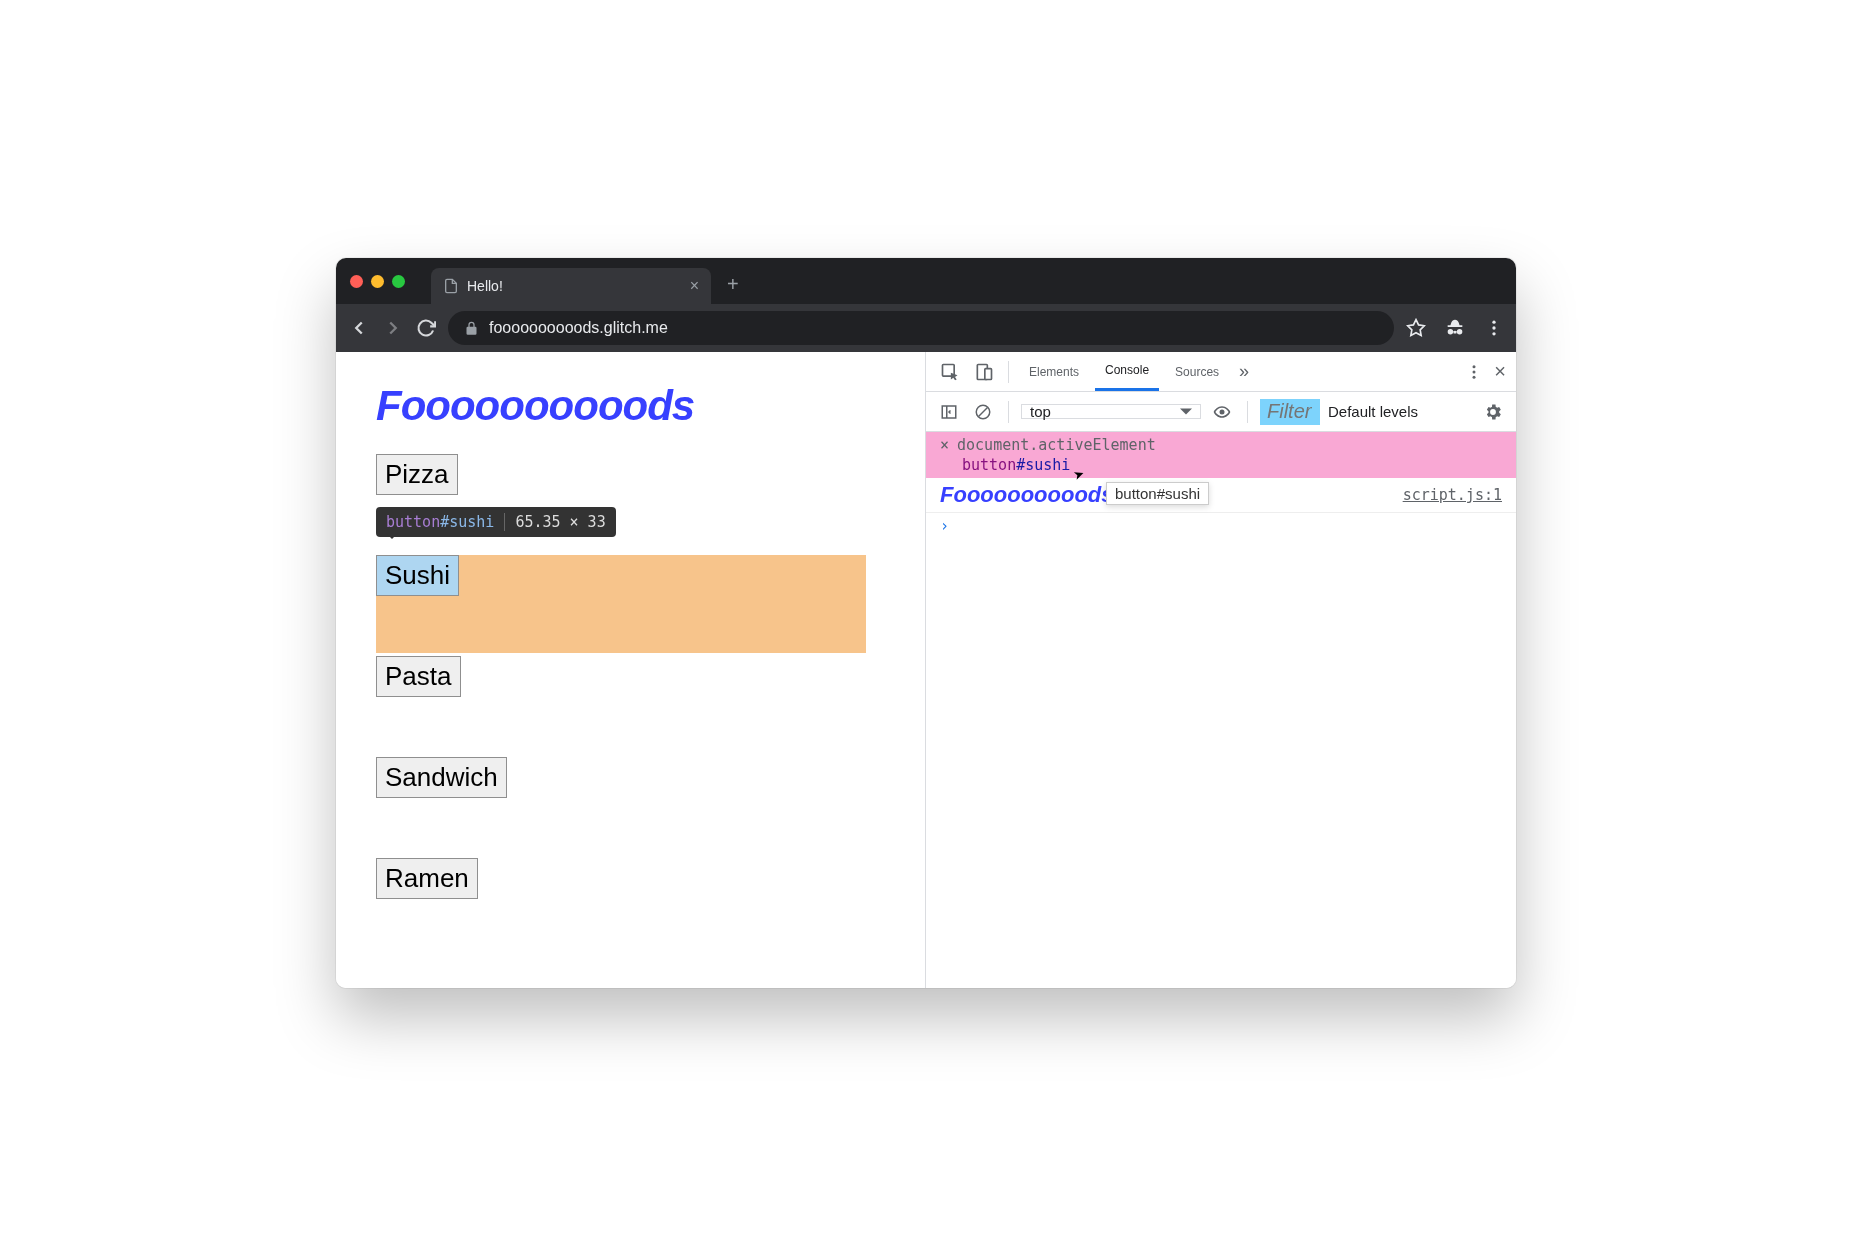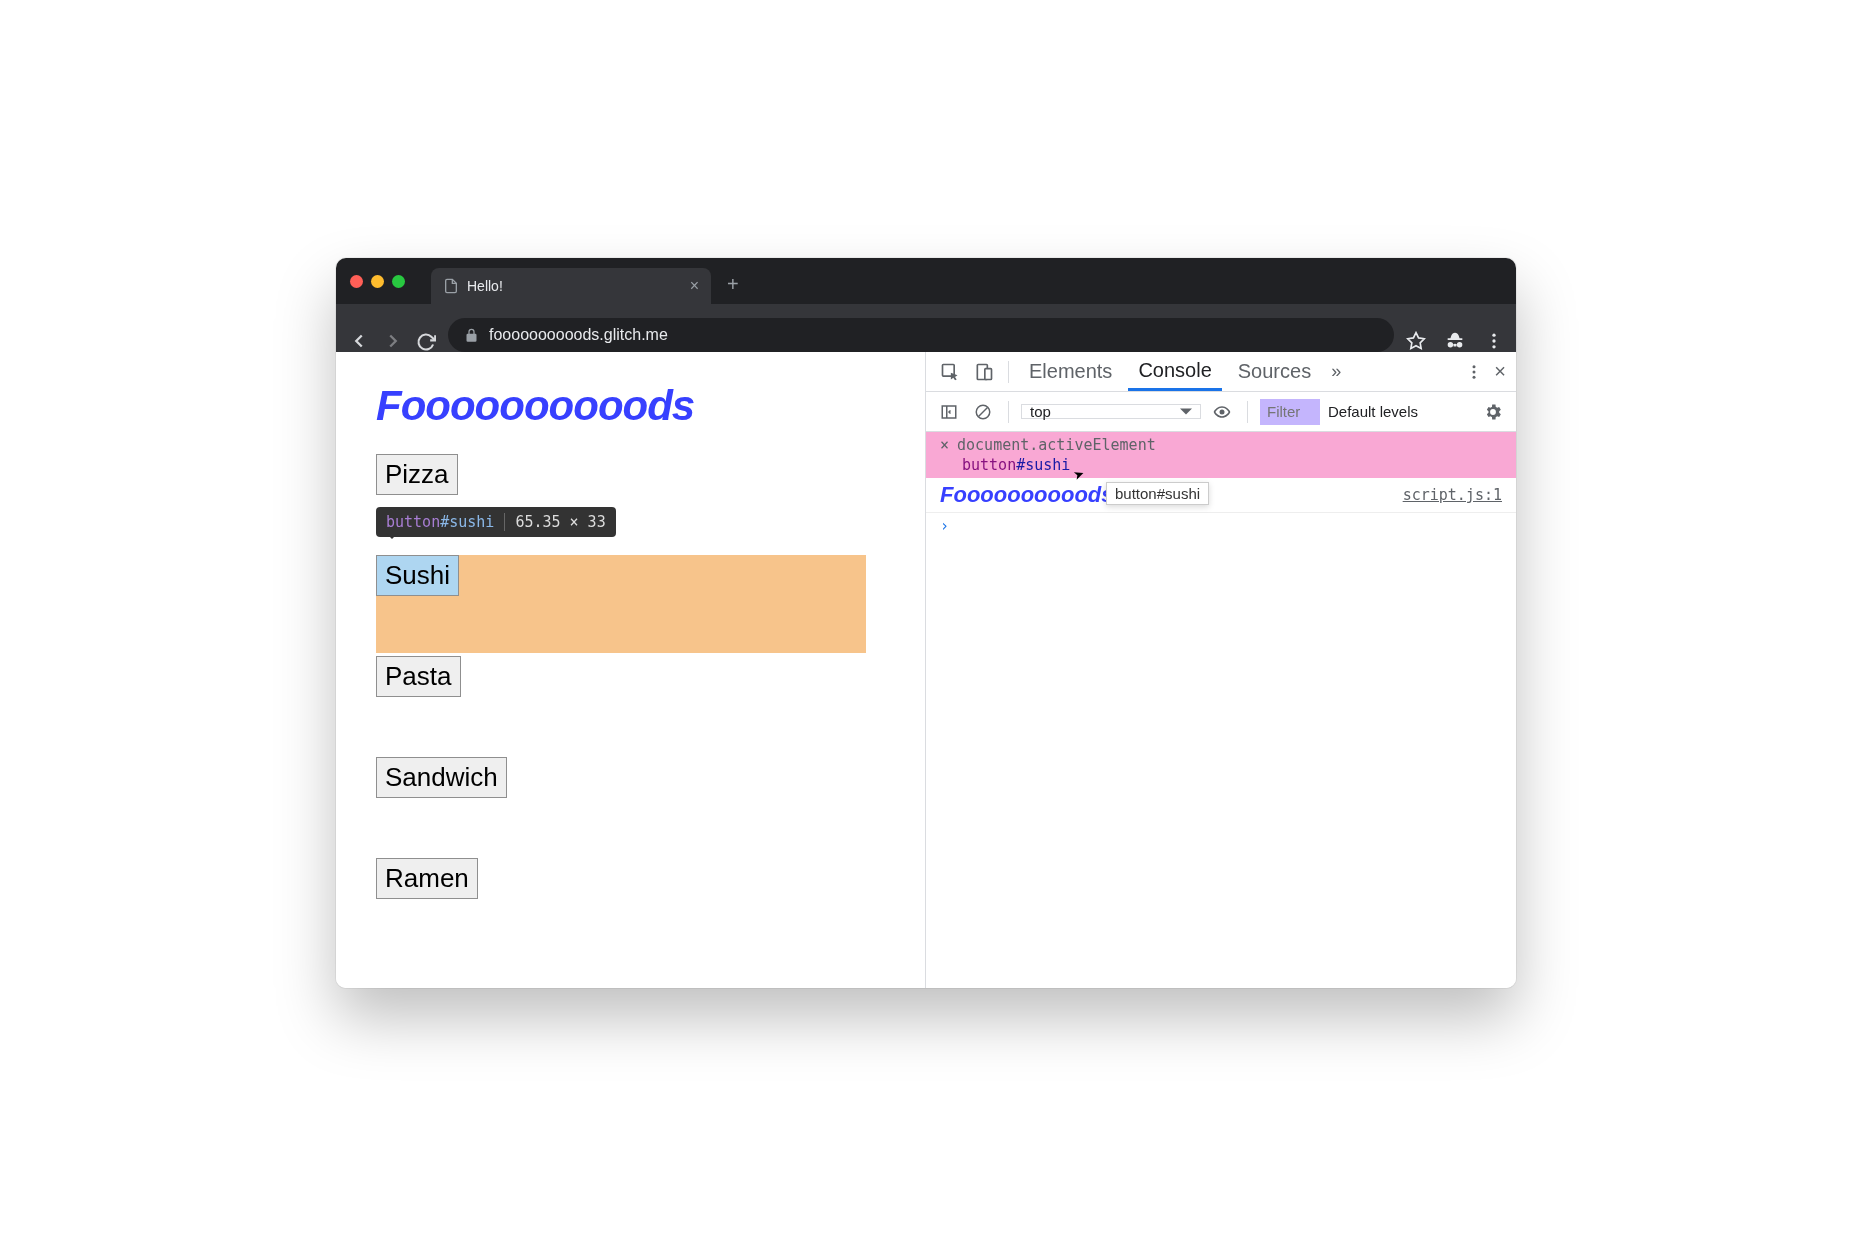--- a/index.html
+++ b/index.html
@@ -53,21 +53,21 @@
   width: 16px; height: 16px;
   color: #9aa0a6;
 }
 .tab .close-x { margin-left:auto; color:#9aa0a6; font-size:16px;}
 .newtab { color:#9aa0a6; font-size:20px; margin-left:8px; margin-top:6px; cursor:pointer;}
 
 .toolbar {
   background: #35363a;
   height: 48px;
   display:flex;
-  align-items:flex-end;
+  align-items:center;
   padding: 0 12px;
   gap: 12px;
   color:#e8eaed;
 }
 .toolbar .navbtn { color:#e8eaed; opacity:0.9; cursor:pointer; display:flex; }
 .toolbar .navbtn.dim { opacity:0.4; }
 .omnibox {
   flex:1;
   background: #202124;
   border-radius: 30px;
@@ -185,21 +185,21 @@
   cursor:pointer;
 }
 .dt-sep { width:1px; height:22px; background:#dadce0; margin:0 4px;}
 .dt-tab {
   padding: 0 10px;
   height:100%;
   display:flex;
   align-items:center;
   color:#5f6368;
   cursor:pointer;
-  font-size:20px;
+  font-size:12px;
 }
 .dt-tab.active { color:#202124; border-bottom:3px solid #1a73e8; font-weight:500; }
 .dt-more { margin-left:4px; color:#5f6368; font-size:18px; }
 .dt-spacer { flex:1; }
 .dt-close { font-size:20px; color:#5f6368; cursor:pointer; }
 
 .console-toolbar {
   height:40px;
   display:flex;
   align-items:center;
@@ -223,26 +223,27 @@
 .ctx-select::after {
   content:'';
   position:absolute;
   right:8px; top:50%;
   transform:translateY(-30%);
   border:6px solid transparent;
   border-top-color:#5f6368;
 }
 .filter-input {
   border:1px solid transparent;
-  background:#c4b5fd;
+  background:#7dd3fc;
   height:26px;
   padding:0 6px;
   width:60px;
-  font-size:15px;
+  font-size:20px;
   color:#5f6368;
+  font-style:italic;
 }
 .levels { color:#202124; font-size:15px; }
 .gear { margin-left:auto; color:#5f6368; cursor:pointer; }
 
 .console-body {
   flex:1;
   position:relative;
   font-family: Menlo, Consolas, monospace;
   font-size: 15px;
 }

